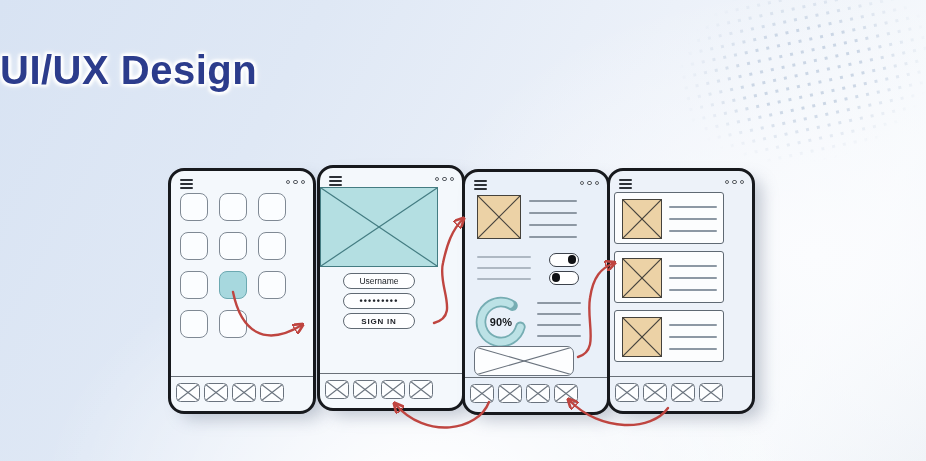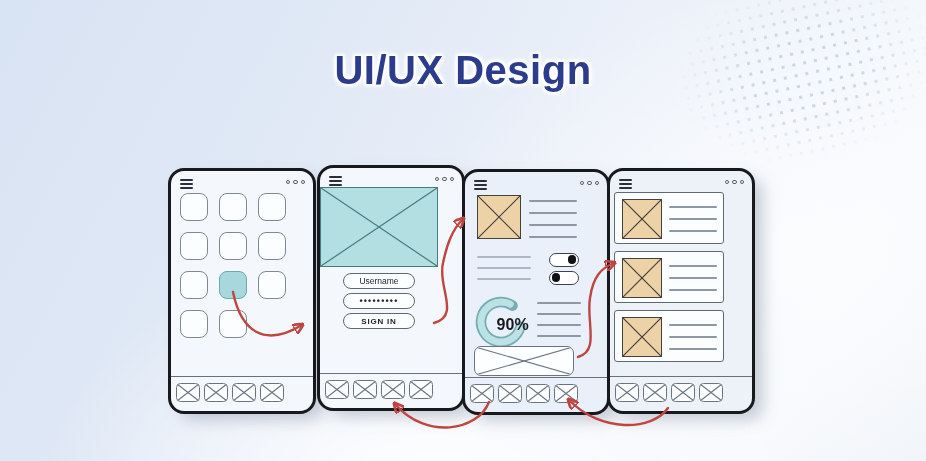--- a/index.html
+++ b/index.html
@@ -17,21 +17,21 @@
     position:absolute; top:-28px; right:-34px; width:330px; height:250px;
     background-image: radial-gradient(circle, #c2cfe0 1.7px, rgba(194,207,224,0) 2px);
     background-size: 11px 11px;
     transform: rotate(-12deg);
     -webkit-mask-image: radial-gradient(ellipse 55% 52% at 55% 40%, #000 32%, transparent 72%);
             mask-image: radial-gradient(ellipse 55% 52% at 55% 40%, #000 32%, transparent 72%);
     opacity:.8;
   }
 
   .title{
-    position:absolute; top:48px; left:0; right:0; text-align:center;
+    position:absolute; top:48px; left:0; right:0; 
     font-size:40px; font-weight:bold; letter-spacing:.5px; color:#2c3c8c;
     text-shadow: 0 0 5px #fff, 0 0 9px #fff, -2px -2px 3px #fff, 2px 2px 3px #fff,
                  2px -2px 3px #fff, -2px 2px 3px #fff;
   }
 
   
   .phone{
     position:absolute; width:148px; height:246px;
     border:3px solid #17191d; border-radius:16px;
     background:#f4f8fc;
@@ -77,22 +77,22 @@
 
   
   .img-tan{ border:1.2px solid #45423c; background:#ecd2a6; color:#45423c; }
   .p3-img{ position:absolute; left:12px; top:23px; width:44px; height:44px; }
   .toggle{ position:absolute; left:84px; width:30px; height:13.5px;
            border:1.4px solid #3c424b; border-radius:7px; background:#fff; }
   .toggle i{ position:absolute; top:1px; width:8.5px; height:8.5px; border-radius:50%; background:#101114; }
   .toggle.on i{ right:1.8px; }
   .toggle.off i{ left:1.8px; }
   .donut{ position:absolute; left:8px; top:122px; }
-  .donut-label{ position:absolute; left:8px; top:144px; width:56px; text-align:right;
-                font-size:16px; font-weight:bold; color:#15181c; letter-spacing:.2px; }
+  .donut-label{ position:absolute; left:8px; top:144px; width:56px; text-align:center;
+                font-size:11px; font-weight:bold; color:#15181c; letter-spacing:.2px; }
   .banner{ position:absolute; left:9px; top:174px; width:100px; height:30px; border-radius:7px; }
 
   
   .card{ position:absolute; left:4px; width:110px; height:52px;
          border:1.1px solid #5f6973; border-radius:3px; background:#fcfdfe; }
   .card .img{ position:absolute; left:7px; top:6px; width:40px; height:40px; }
 
   
   .arrows{ position:absolute; inset:0; pointer-events:none; }
   .arrows path{ fill:none; stroke:#bf4540; stroke-width:2.4; stroke-linecap:round; }

